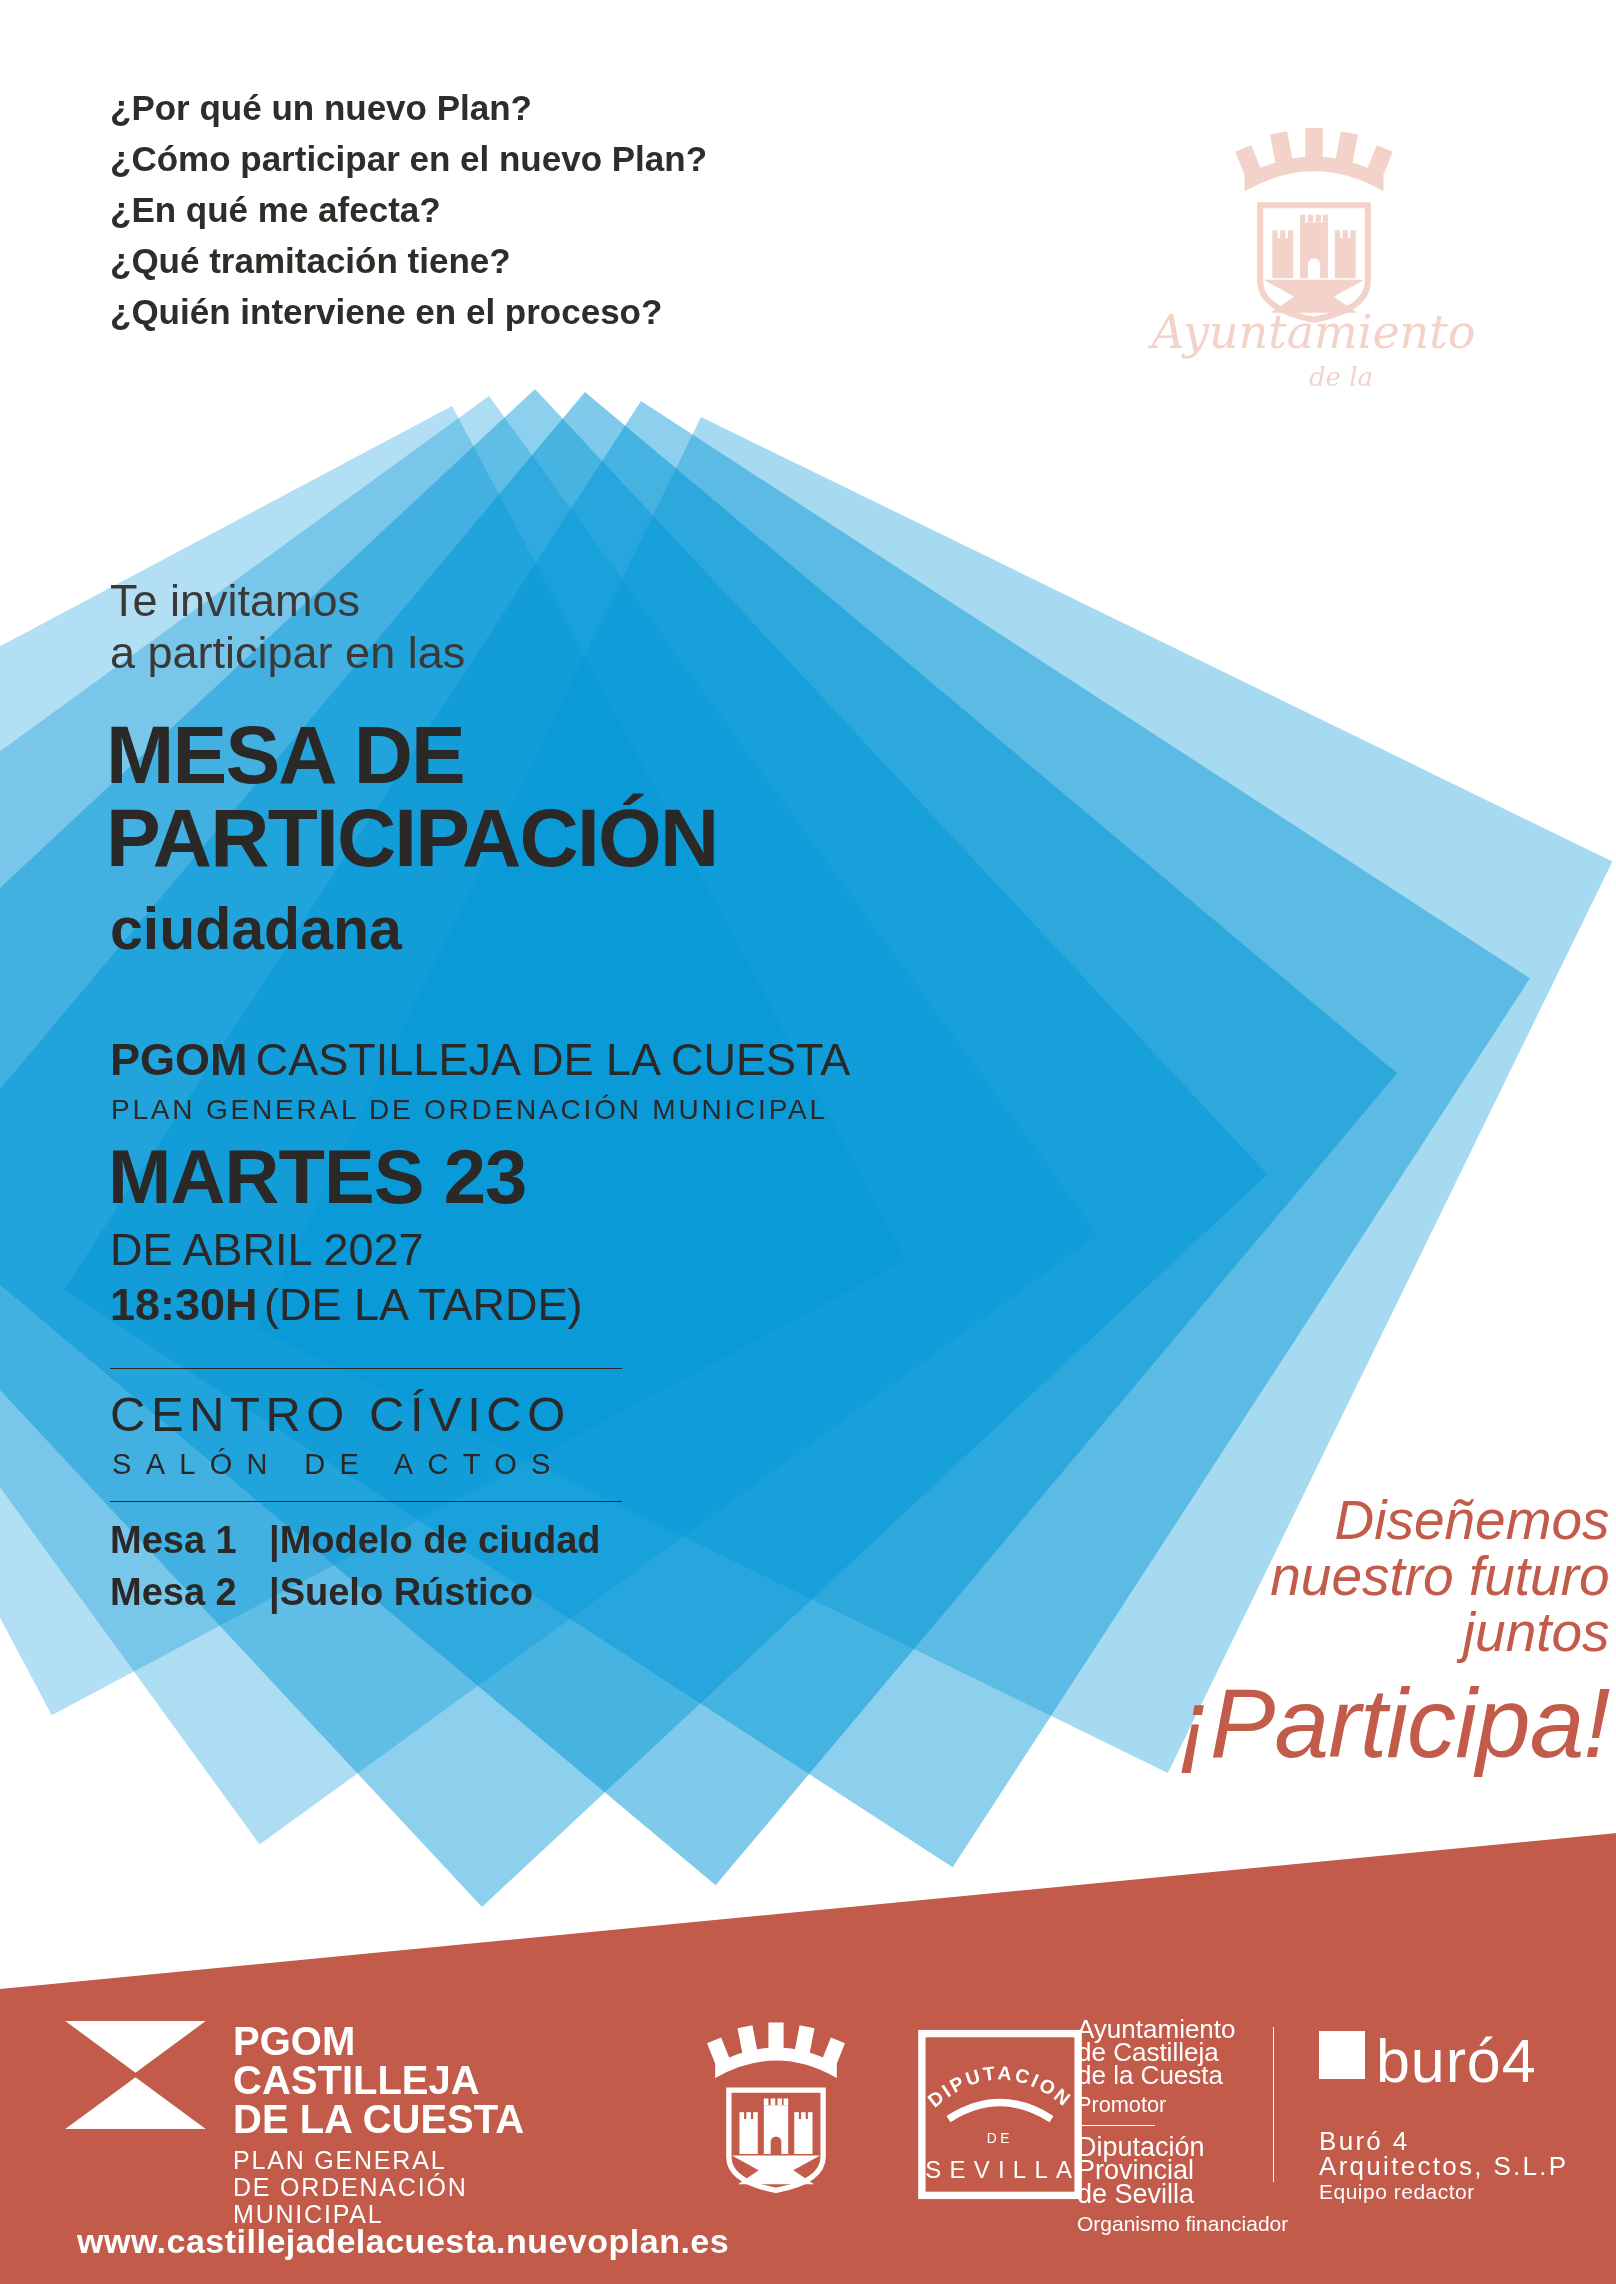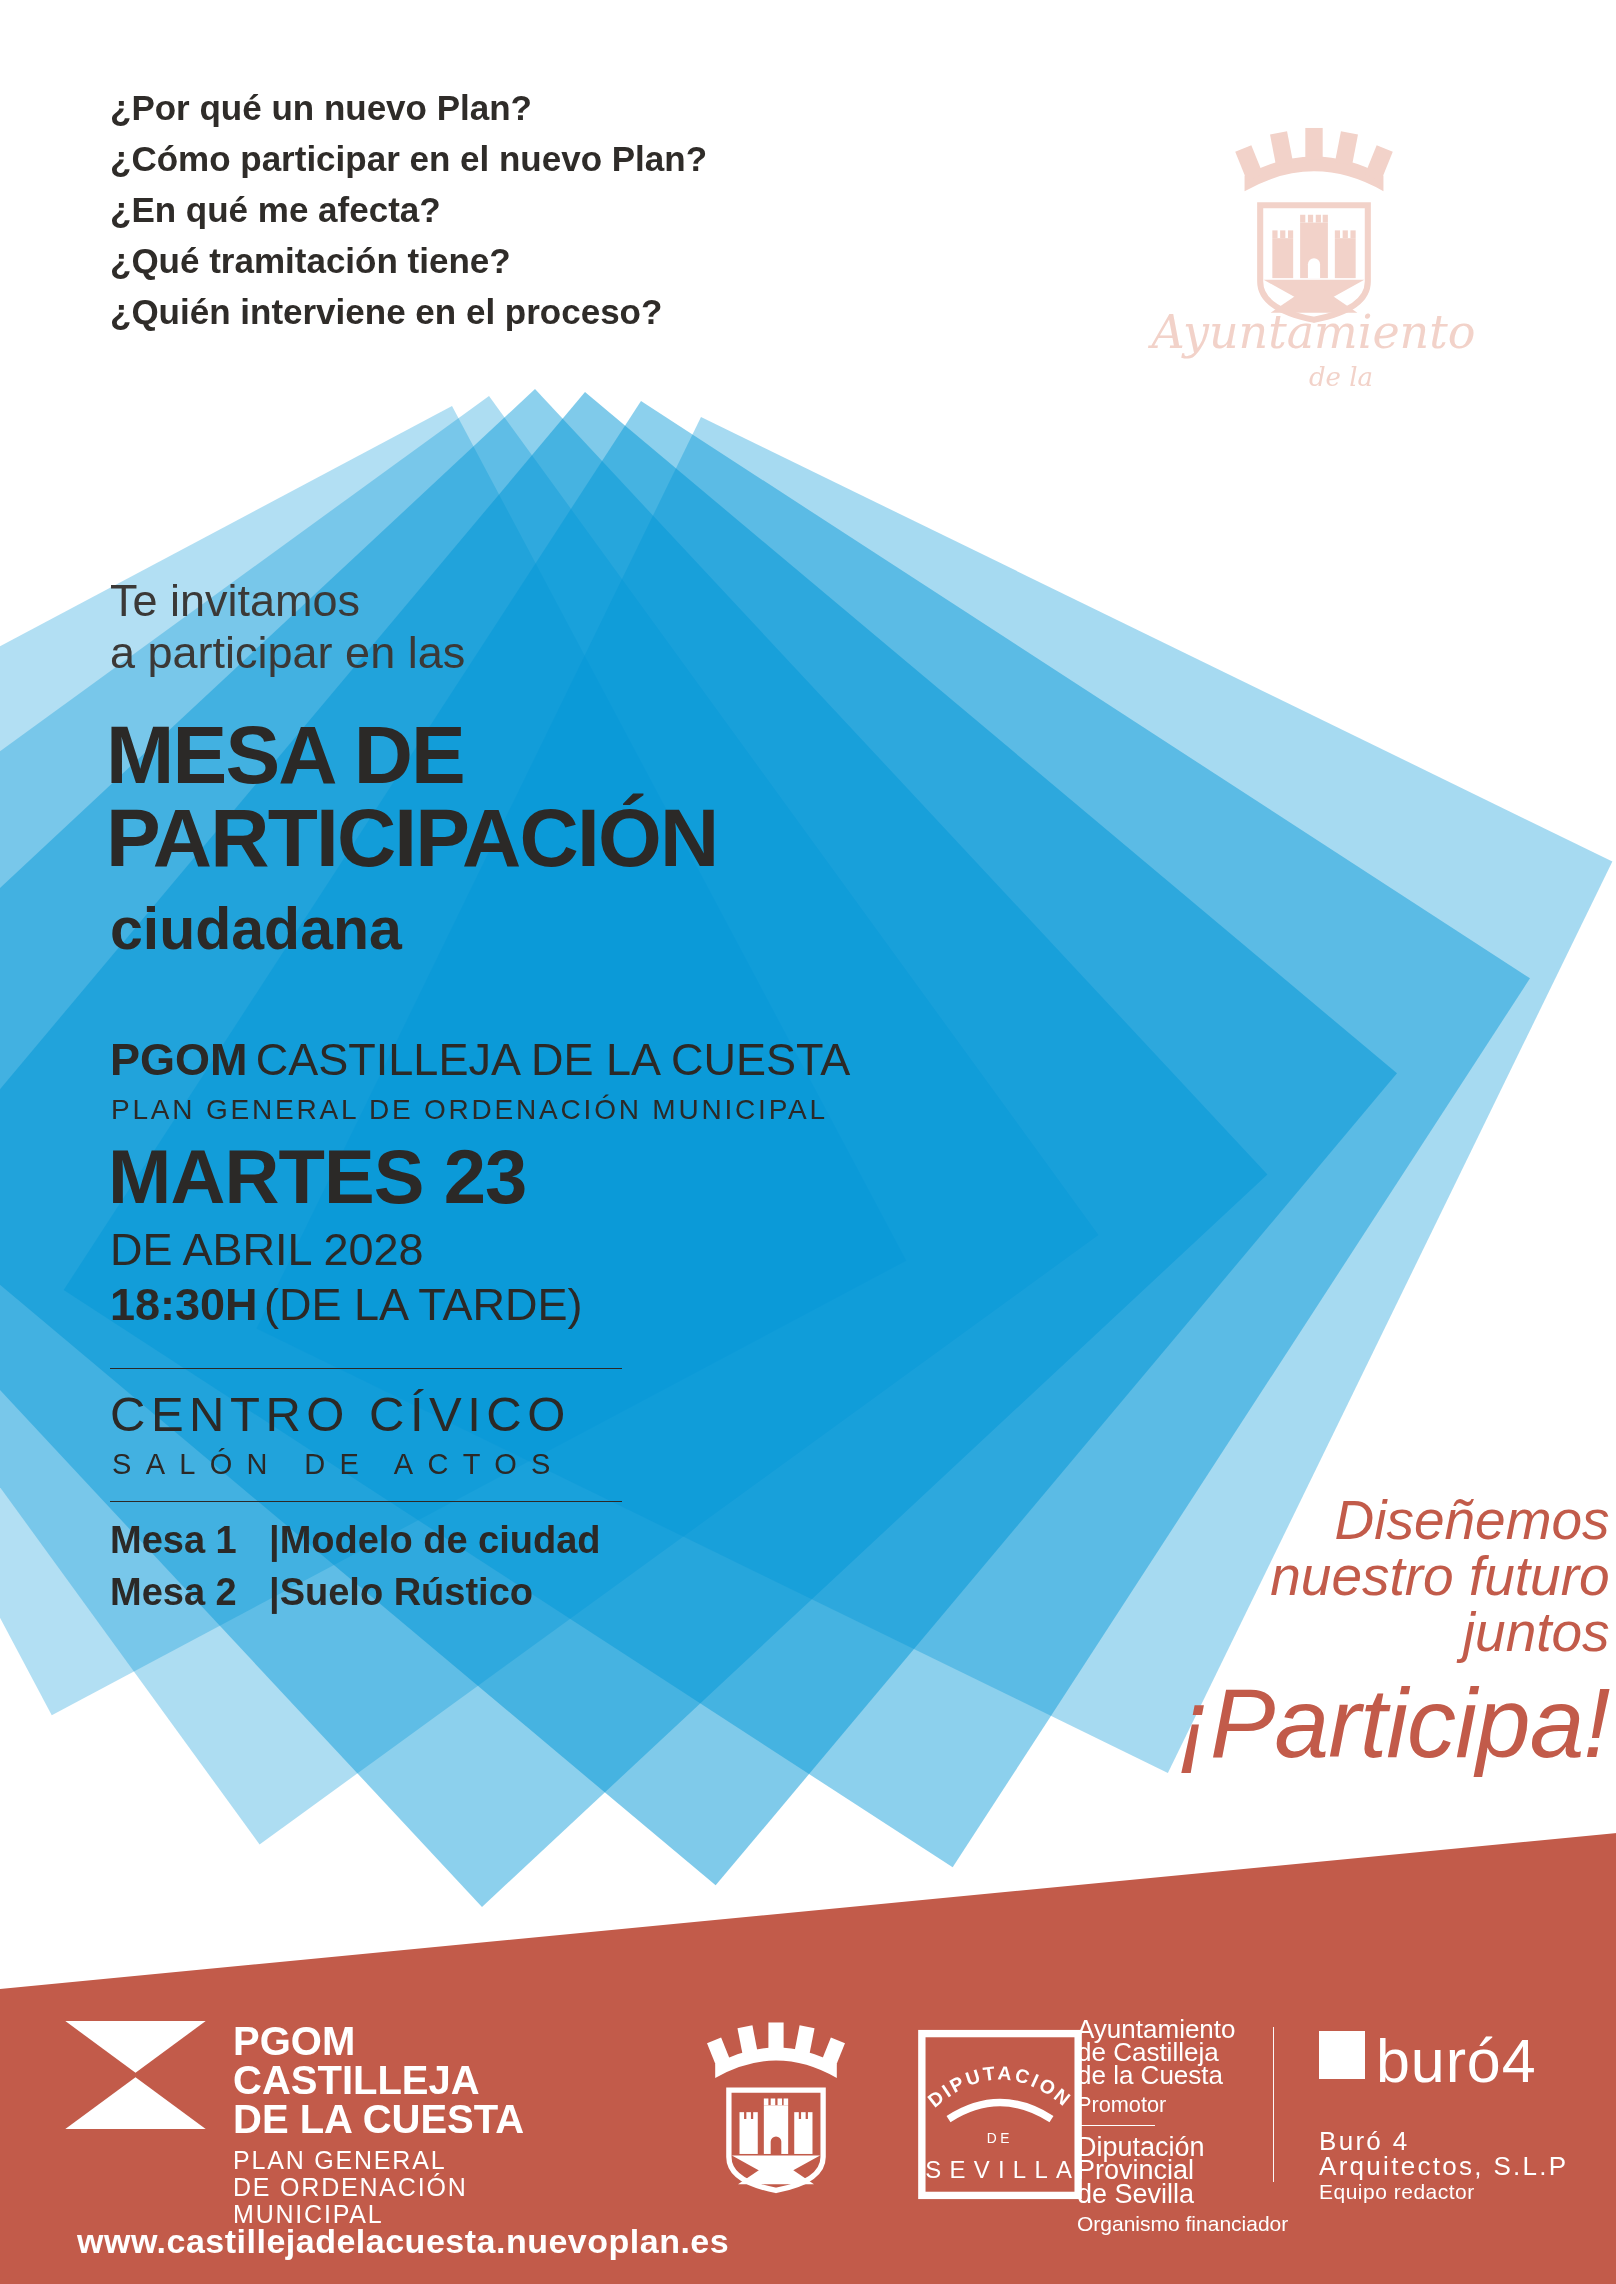--- a/index.html
+++ b/index.html
@@ -153,21 +153,21 @@
     <div>PARTICIPACIÓN</div>
   </div>
   <div class="abs ciudadana ink">ciudadana</div>
 
   <div class="abs pgom-line ink">
     <span class="b">PGOM</span><span class="r">CASTILLEJA DE LA CUESTA</span>
   </div>
   <div class="abs pgom-sub ink">PLAN GENERAL DE ORDENACIÓN MUNICIPAL</div>
 
   <div class="abs martes ink">MARTES 23</div>
-  <div class="abs abril ink">DE ABRIL 2028</div>
+  <div class="abs abril ink">DE ABRIL 2027</div>
   <div class="abs time ink">
     <span class="b">18:30H</span><span class="r">(DE LA TARDE)</span>
   </div>
   <div class="abs rule rule1"></div>
 
   <div class="abs centro ink">CENTRO CÍVICO</div>
   <div class="abs salon ink">SALÓN DE ACTOS</div>
   <div class="abs rule rule2"></div>
 
   <div class="abs mesa mesa1 ink">

